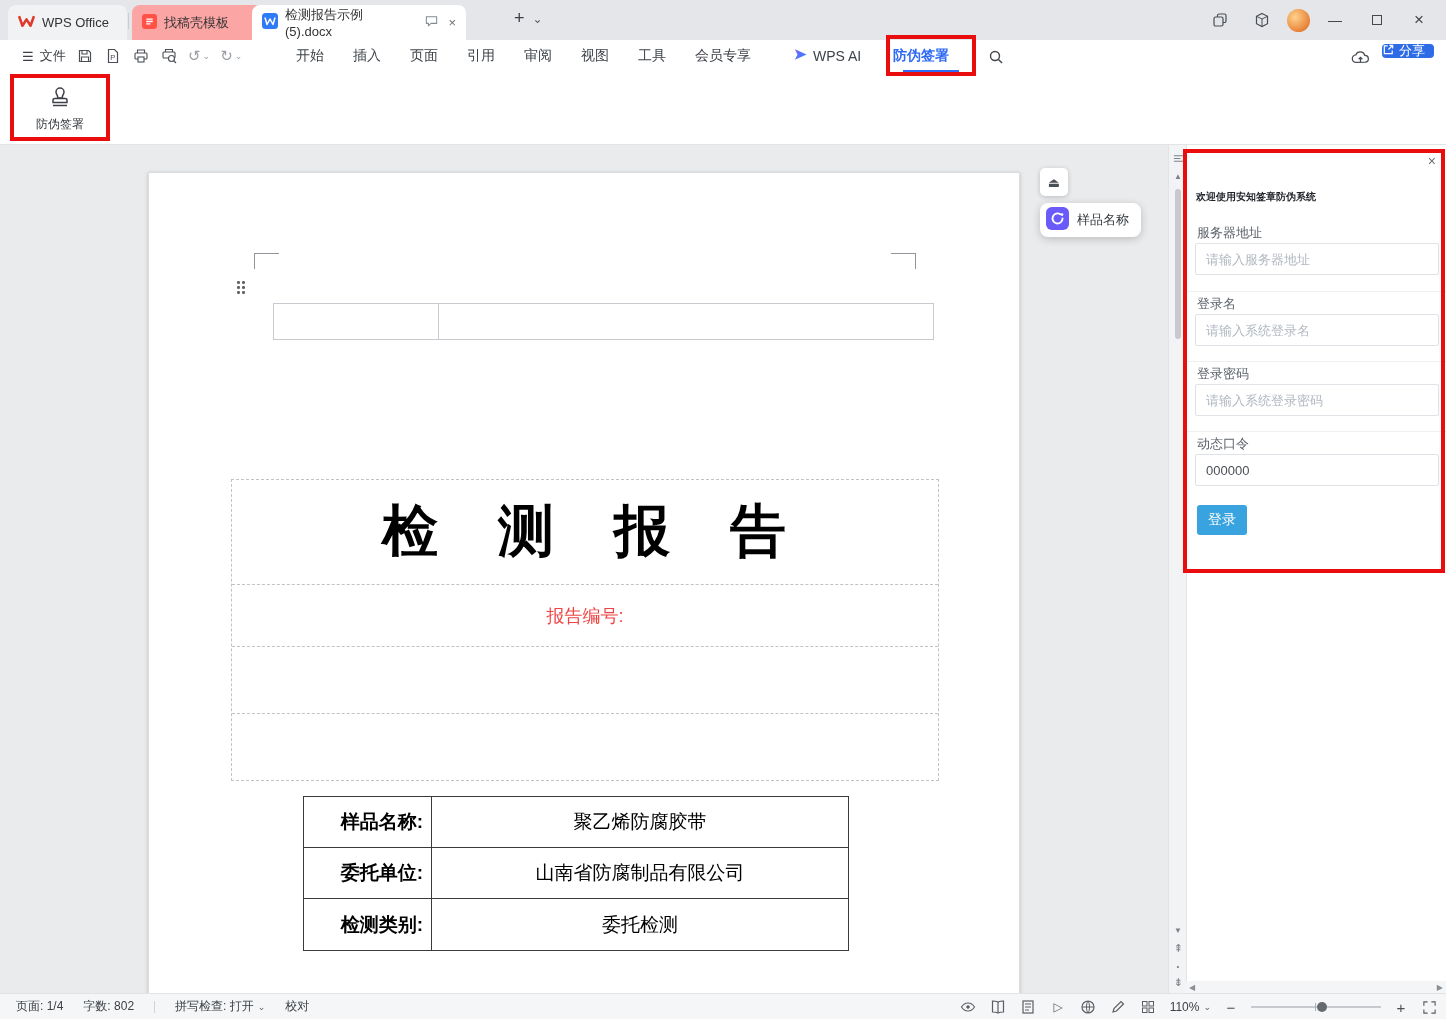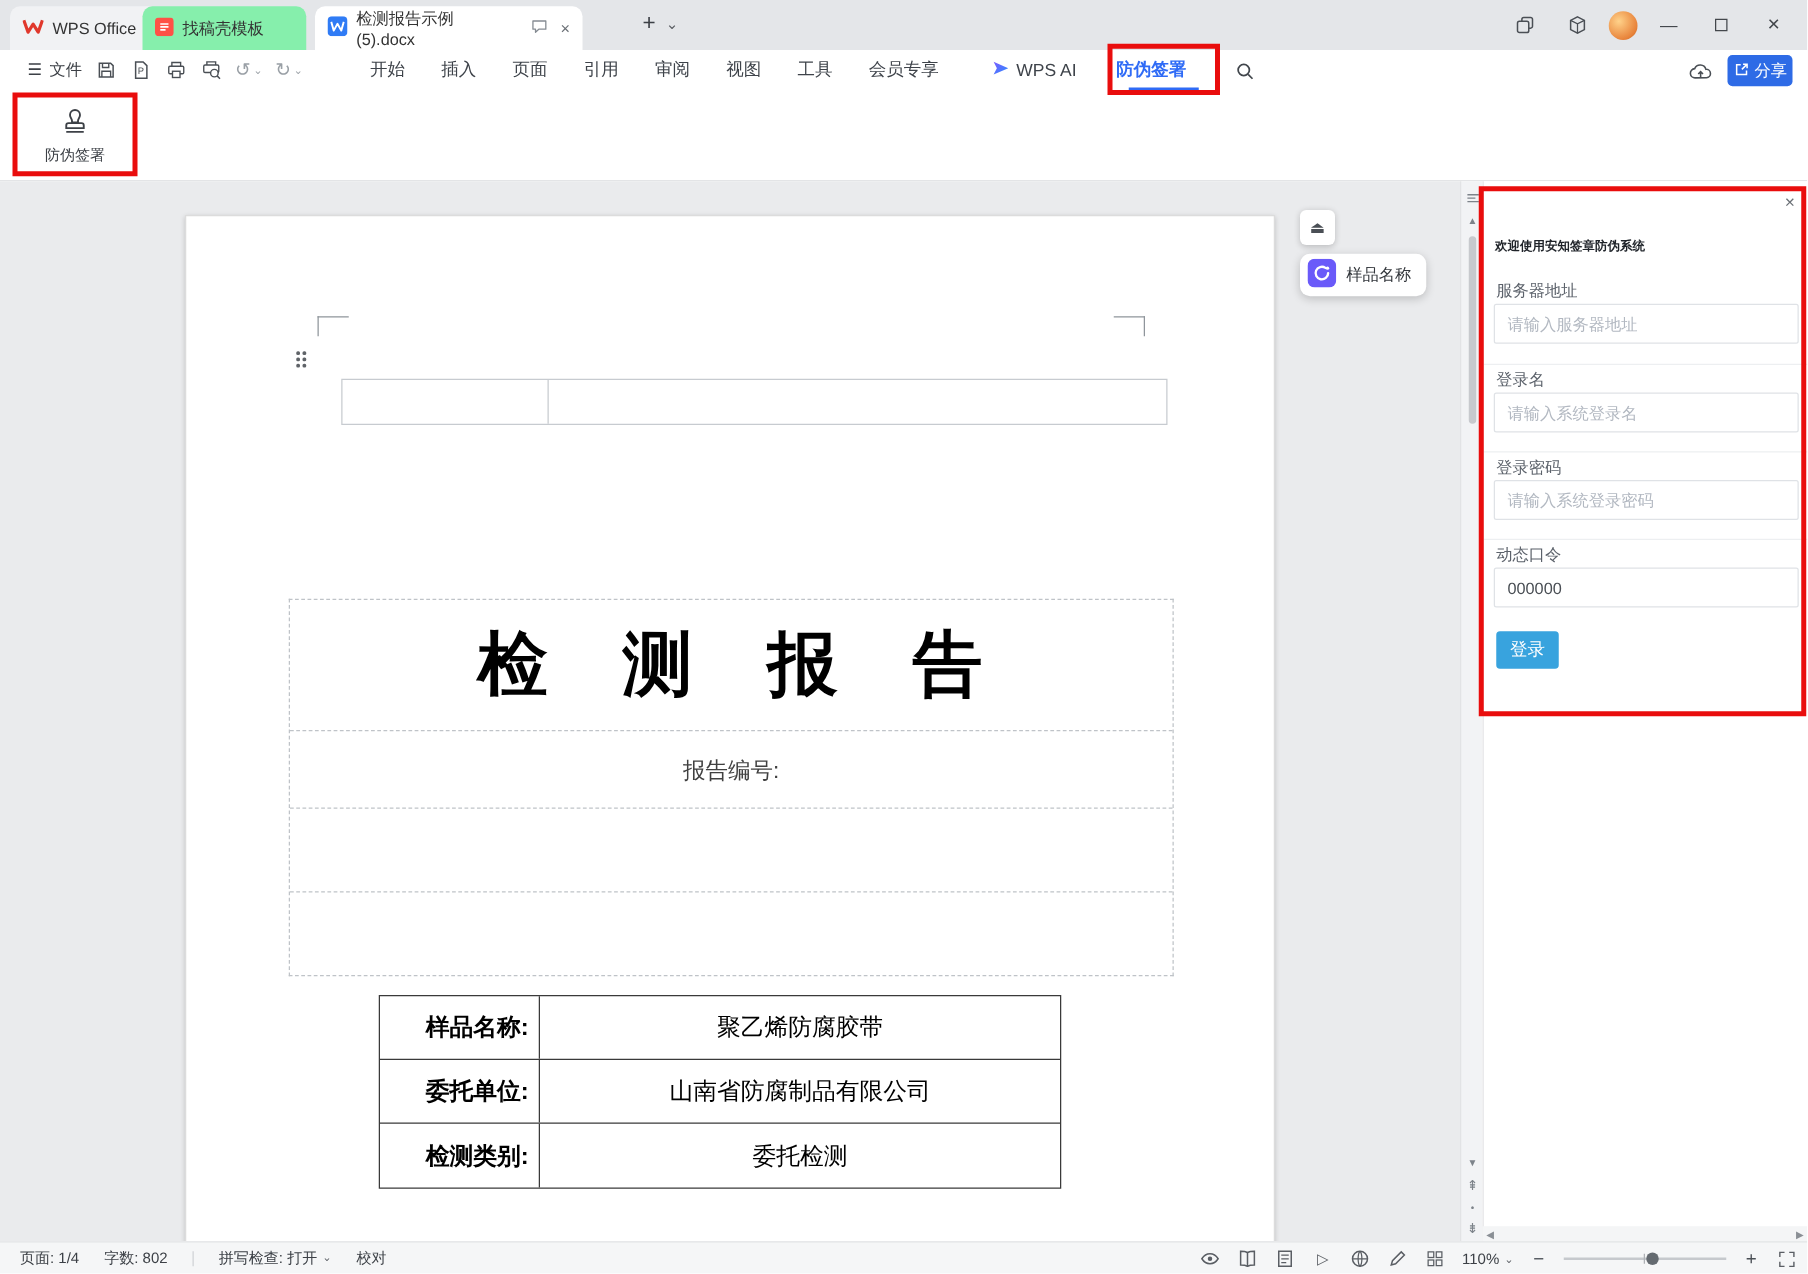--- a/index.html
+++ b/index.html
@@ -5,21 +5,21 @@
   *{margin:0;padding:0;box-sizing:border-box}
   html,body{width:1446px;height:1019px}
   body{font-family:"Liberation Sans","DejaVu Sans",sans-serif;font-size:13px;color:#333;background:#fff}
   .app{position:relative;width:1446px;height:1019px;overflow:hidden;background:#fff}
 
   
   .titlebar{position:absolute;left:0;top:0;width:1446px;height:40px;background:#e4e6e9}
   .ttab{position:absolute;top:5px;height:35px;display:flex;align-items:center;gap:7px;padding:0 10px;
         border-radius:8px 8px 0 0;font-size:13px;color:#333;cursor:default}
   .ttab-home{left:8px;width:119px;background:#f1f2f4}
-  .ttab-doc2{left:114px;width:131px;background:#86efac}
+  .ttab-doc2{left:132px;width:131px;background:#fca5a5}
   .ttab-active{left:252px;width:214px;background:#ffffff}
   .tsep{position:absolute;top:13px;width:1px;height:16px;background:#c9ccd1}
   .tab-close{color:#6b7076;font-size:13px;margin-left:2px}
   .win-ctrls{position:absolute;right:0;top:0;height:40px;display:flex;align-items:center;gap:8px;padding-right:10px}
   .win-btn{width:34px;height:30px;display:flex;align-items:center;justify-content:center;color:#43474c;font-size:14px}
   .max-box{width:10px;height:10px;border:1.2px solid #43474c}
   .avatar{width:23px;height:23px;border-radius:50%;background:radial-gradient(circle at 35% 35%,#ffd28a,#e8833a 70%,#b65a1e)}
   .newtab{position:absolute;left:514px;top:8px;display:flex;align-items:center;gap:8px;color:#3c4046;font-size:18px}
   .newtab .chev{font-size:12px;color:#5a5e63}
 
@@ -31,22 +31,22 @@
   .qat .ic{width:18px;height:18px;display:flex;align-items:center;justify-content:center}
   .undo-grp{display:flex;align-items:center;gap:2px;color:#9aa0a6;font-size:15px}
   .undo-grp .chev{font-size:9px;color:#9aa0a6}
   .menu-tab{position:absolute;top:0;height:32px;display:flex;align-items:center;justify-content:flex-start;
             font-size:14px;color:#3e434a;gap:5px}
   .menu-tab.active-tab{color:#2f6bf6;font-weight:bold}
   .menu-tab.active-tab::after{content:"";position:absolute;bottom:0;left:50%;transform:translateX(-50%);
             width:56px;height:2px;background:#2f6bf6}
   .search-btn{position:absolute;left:985px;top:6px;width:22px;height:22px;display:flex;align-items:center;justify-content:center}
   .cloud-btn{position:absolute;left:1348px;top:5px;width:24px;height:22px;display:flex;align-items:center;justify-content:center}
-  .share-btn{position:absolute;left:1382px;top:4px;width:52px;height:25px;background:#2e6be6;border-radius:4px;
-             display:flex;align-items:center;justify-content:center;gap:4px;color:#fff;font-size:13px}
+  .share-btn{position:absolute;left:1382px;top:4px;width:52px;height:14px;background:#2e6be6;border-radius:4px;
+             display:flex;align-items:center;gap:4px;color:#fff;font-size:13px}
 
   
   .ribbon{position:absolute;left:0;top:72px;width:1446px;height:73px;background:#fff;border-bottom:1px solid #e3e4e6}
   .ribbon-btn{position:absolute;left:20px;top:10px;width:80px;height:54px;display:flex;flex-direction:column;
               align-items:center;justify-content:center;gap:4px;border-radius:4px}
   .ribbon-btn .lbl{font-size:12px;color:#3c4046}
 
   
   .docarea{position:absolute;left:0;top:145px;width:1168px;height:848px;background:#eaebed;overflow:hidden}
   .page{position:absolute;left:148px;top:27px;width:872px;height:900px;background:#fff;
@@ -58,21 +58,21 @@
   .drag-handle i{width:2.5px;height:2.5px;background:#5f6368;border-radius:50%}
   .hdr-table{position:absolute;left:124px;top:130px;width:661px;height:37px;display:flex;
              border:1px solid #c7cbd0}
   .hdr-cell1{width:165px;height:100%;border-right:1px solid #c7cbd0}
   .hdr-cell2{flex:1}
   .dash-block{position:absolute;left:82px;top:306px;width:708px;border:1px dashed #bfc3c8}
   .dash-row{border-bottom:1px dashed #bfc3c8;display:flex;align-items:center;justify-content:center}
   .dash-row:last-child{border-bottom:none}
   .doc-title{height:105px;font-size:56px;font-weight:bold;color:#000;letter-spacing:2px;
              font-family:"Liberation Sans","DejaVu Sans",sans-serif}
-  .report-no{height:62px;font-size:18px;color:#404040}
+  .report-no{height:62px;font-size:18px;color:#ef4444}
   .empty-row1{height:67px}
   .empty-row2{height:66px}
   .info-table{position:absolute;left:154px;top:623px;width:546px;border:1px solid #3a3a3a}
   .info-row{display:flex;height:51px;border-bottom:1px solid #3a3a3a}
   .info-row:last-child{border-bottom:none}
   .info-label{width:128px;border-right:1px solid #3a3a3a;display:flex;align-items:center;justify-content:flex-end;
               padding-right:8px;font-size:19px;font-weight:bold;color:#000}
   .info-value{flex:1;display:flex;align-items:center;justify-content:center;font-size:19px;color:#000}
 
   

